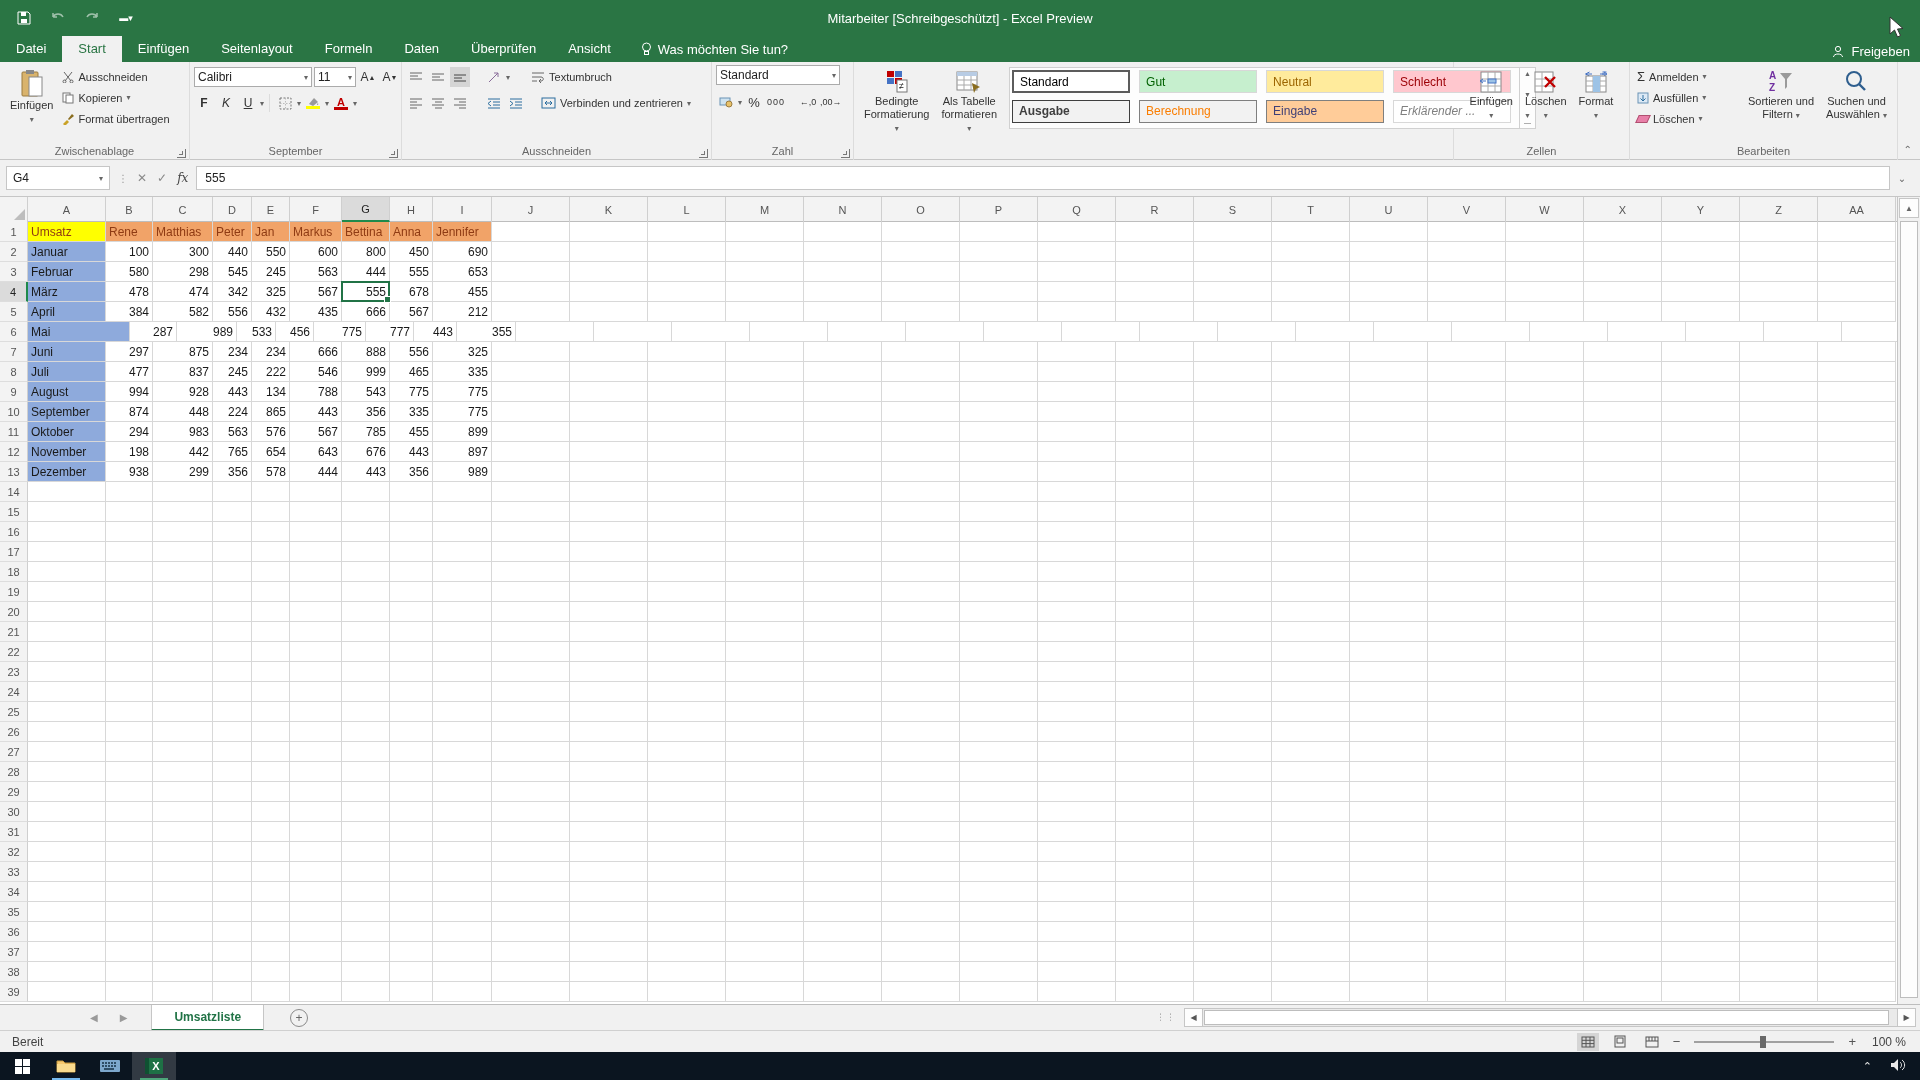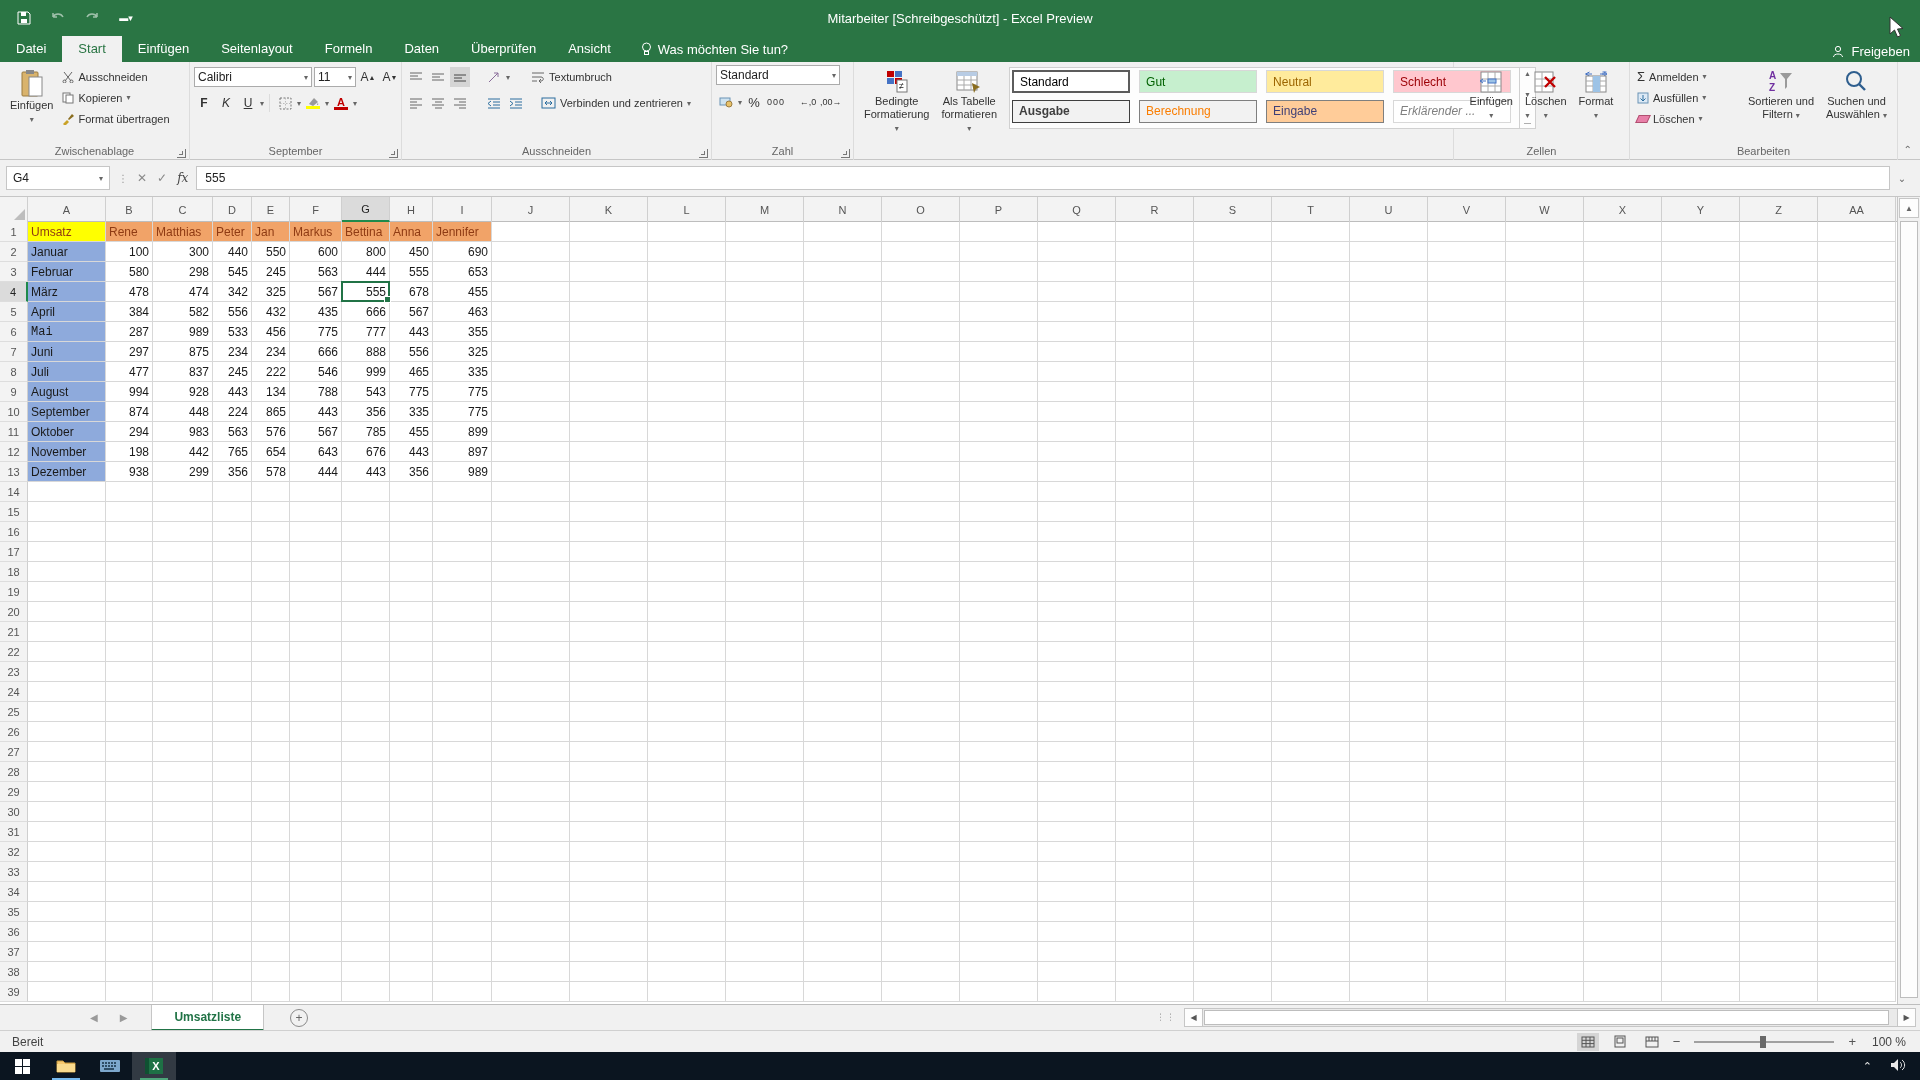--- a/index.html
+++ b/index.html
@@ -701,42 +701,42 @@
         </div>
         <div class="grow">
           <div class="gcell c-month" style="width: 78px;">April</div>
           <div class="gcell c-num" style="width: 47px;">384</div>
           <div class="gcell c-num" style="width: 60px;">582</div>
           <div class="gcell c-num" style="width: 39px;">556</div>
           <div class="gcell c-num" style="width: 38px;">432</div>
           <div class="gcell c-num" style="width: 52px;">435</div>
           <div class="gcell c-num" style="width: 48px;">666</div>
           <div class="gcell c-num" style="width: 43px;">567</div>
-          <div class="gcell c-num" style="width: 59px;">463</div>
-          <div class="gcell" style="width: 78px;"></div>
-          <div class="gcell" style="width: 78px;"></div>
-          <div class="gcell" style="width: 78px;"></div>
-          <div class="gcell" style="width: 78px;"></div>
-          <div class="gcell" style="width: 78px;"></div>
-          <div class="gcell" style="width: 78px;"></div>
-          <div class="gcell" style="width: 78px;"></div>
-          <div class="gcell" style="width: 78px;"></div>
-          <div class="gcell" style="width: 78px;"></div>
-          <div class="gcell" style="width: 78px;"></div>
-          <div class="gcell" style="width: 78px;"></div>
-          <div class="gcell" style="width: 78px;"></div>
-          <div class="gcell" style="width: 78px;"></div>
-          <div class="gcell" style="width: 78px;"></div>
-          <div class="gcell" style="width: 78px;"></div>
-          <div class="gcell" style="width: 78px;"></div>
-          <div class="gcell" style="width: 78px;"></div>
-          <div class="gcell" style="width: 78px;"></div>
-        </div>
-        <div class="grow">
-          <div class="gcell c-month" style="width: 78px; font-family: Liberation Mono, monospace;">Mai</div>
+          <div class="gcell c-num" style="width: 59px;">212</div>
+          <div class="gcell" style="width: 78px;"></div>
+          <div class="gcell" style="width: 78px;"></div>
+          <div class="gcell" style="width: 78px;"></div>
+          <div class="gcell" style="width: 78px;"></div>
+          <div class="gcell" style="width: 78px;"></div>
+          <div class="gcell" style="width: 78px;"></div>
+          <div class="gcell" style="width: 78px;"></div>
+          <div class="gcell" style="width: 78px;"></div>
+          <div class="gcell" style="width: 78px;"></div>
+          <div class="gcell" style="width: 78px;"></div>
+          <div class="gcell" style="width: 78px;"></div>
+          <div class="gcell" style="width: 78px;"></div>
+          <div class="gcell" style="width: 78px;"></div>
+          <div class="gcell" style="width: 78px;"></div>
+          <div class="gcell" style="width: 78px;"></div>
+          <div class="gcell" style="width: 78px;"></div>
+          <div class="gcell" style="width: 78px;"></div>
+          <div class="gcell" style="width: 78px;"></div>
+        </div>
+        <div class="grow">
+          <div class="gcell c-month" style="width: 102px;">Mai</div>
           <div class="gcell c-num" style="width: 47px;">287</div>
           <div class="gcell c-num" style="width: 60px;">989</div>
           <div class="gcell c-num" style="width: 39px;">533</div>
           <div class="gcell c-num" style="width: 38px;">456</div>
           <div class="gcell c-num" style="width: 52px;">775</div>
           <div class="gcell c-num" style="width: 48px;">777</div>
           <div class="gcell c-num" style="width: 43px;">443</div>
           <div class="gcell c-num" style="width: 59px;">355</div>
           <div class="gcell" style="width: 78px;"></div>
           <div class="gcell" style="width: 78px;"></div>

